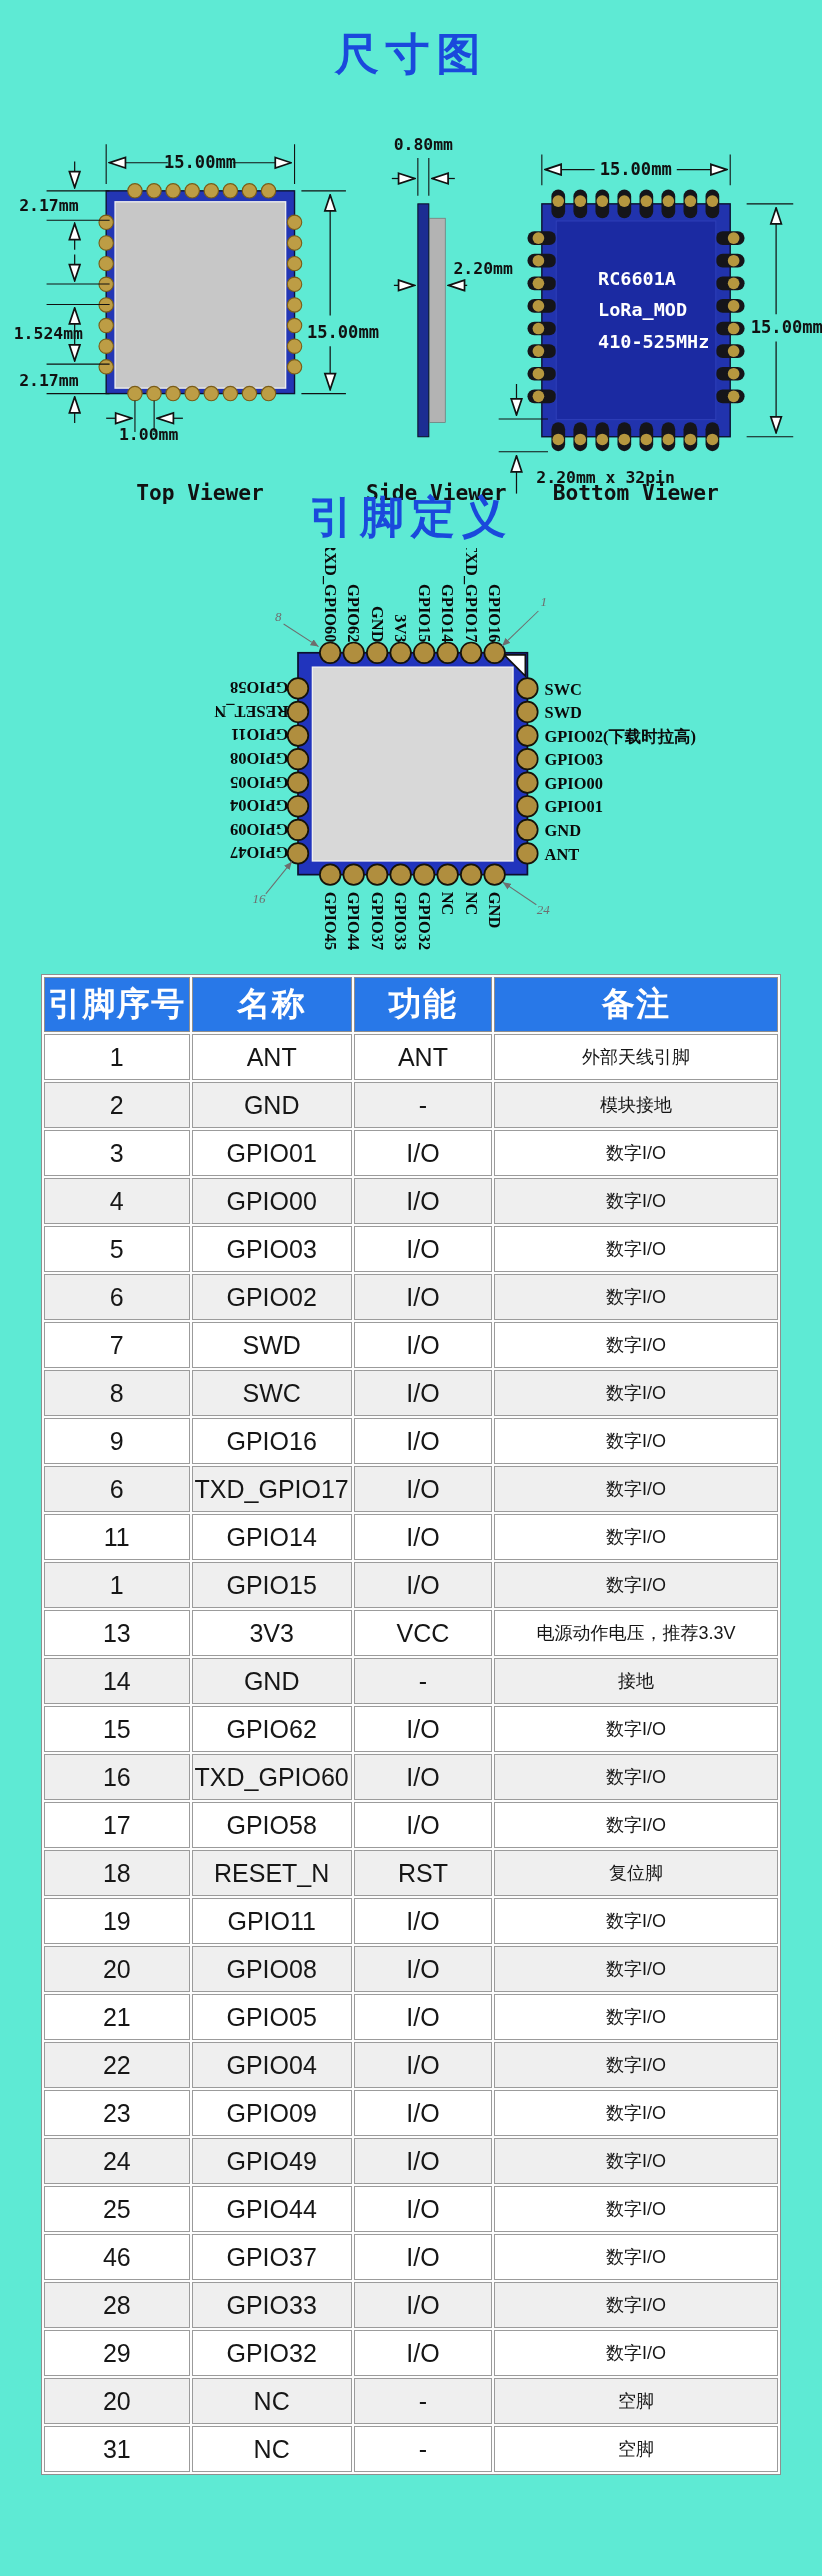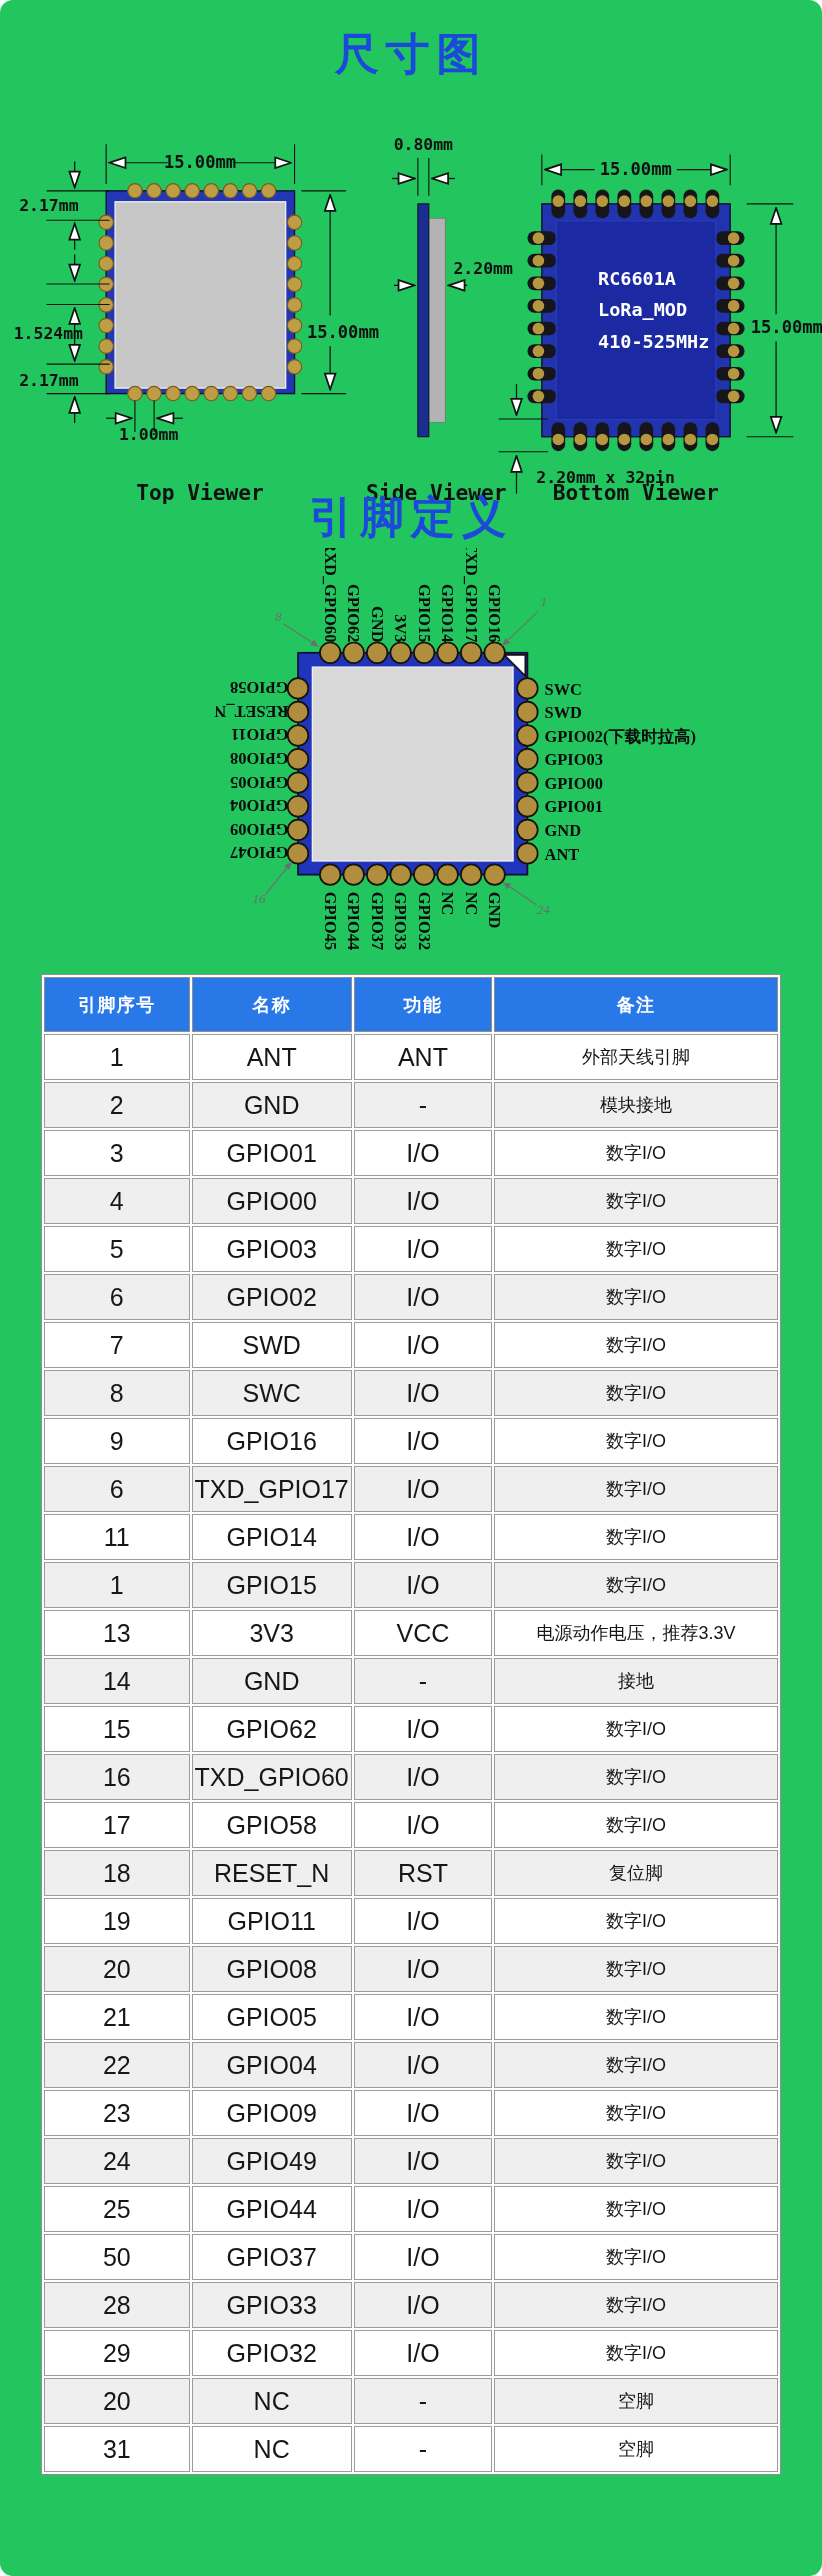--- a/index.html
+++ b/index.html
@@ -1,35 +1,35 @@
 <!DOCTYPE html>
 <html style="font-size:11px"><head>
 <meta charset="utf-8">
 <style>
   html,body{margin:0;padding:0;}
   body{background:#ffffff;font-family:"Liberation Sans",sans-serif;}
-  .page{position:relative;width:822px;height:2576px;background:#22c55e;overflow:hidden;border-radius:13px;}
+  .page{position:relative;width:822px;height:2576px;background:#5eead4;overflow:hidden;}
   .big-title{position:absolute;left:0;width:822px;text-align:center;
              font-size:44px;font-weight:700;color:#1a49dc;letter-spacing:6.9px;
              font-family:"Liberation Sans",sans-serif;}
   #dim-title{top:25px;}
   #pin-title{top:488px;}
   svg text{fill:#111;}
   .dimtxt{font-family:"DejaVu Sans Mono",monospace;font-weight:700;font-size:24px;}
   .dimtxt-lg{font-family:"DejaVu Sans Mono",monospace;font-weight:700;font-size:25px;}
   .caption{font-family:"DejaVu Sans Mono",monospace;font-weight:700;font-size:31px;}
   .chiptxt{font-family:"DejaVu Sans Mono",monospace;font-weight:700;font-size:27px;fill:#ffffff;}
   .pinlbl{font-family:"Liberation Serif",serif;font-weight:700;font-size:24px;fill:#0a0a0a;}
   .mark{font-family:"Liberation Serif",serif;font-style:italic;font-size:19px;fill:#6e6e6e;}
   .dline{stroke:#111;stroke-width:1.8;fill:none;}
   .tick{stroke:#111;stroke-width:1.6;fill:none;}
   #pin-table-wrap{position:absolute;top:974px;left:41px;width:740px;}
   table.pins{width:100%;border-collapse:separate;border-spacing:2.1px;background:#fdfdfd;
              border:1.4px solid #8f8f8f;table-layout:fixed;}
-  table.pins th{background:#2878e8;color:#ffffff;font-size:18px;font-weight:700;
+  table.pins th{background:#2878e8;color:#ffffff;font-size:33px;font-weight:700;
                 height:51px;border:1.4px solid #8f8f8f;letter-spacing:1.4px;margin-top:32px;}
   table.pins td{border:1.4px solid #9b9b9b;text-align:center;height:42px;
                 font-size:25px;color:#161616;background:#ffffff;white-space:nowrap;overflow:hidden;}
   table.pins tr.alt td{background:#efefef;}
   table.pins td.note{font-size:18px;}
 </style>
 </head>
 <body>
 
 <div class="page">
@@ -486,21 +486,21 @@
             <td>I/O</td>
             <td class="note">数字I/O</td>
           </tr>
           <tr>
             <td>25</td>
             <td>GPIO44</td>
             <td>I/O</td>
             <td class="note">数字I/O</td>
           </tr>
           <tr>
-            <td>50</td>
+            <td>46</td>
             <td>GPIO37</td>
             <td>I/O</td>
             <td class="note">数字I/O</td>
           </tr>
           <tr class="alt">
             <td>28</td>
             <td>GPIO33</td>
             <td>I/O</td>
             <td class="note">数字I/O</td>
           </tr>

